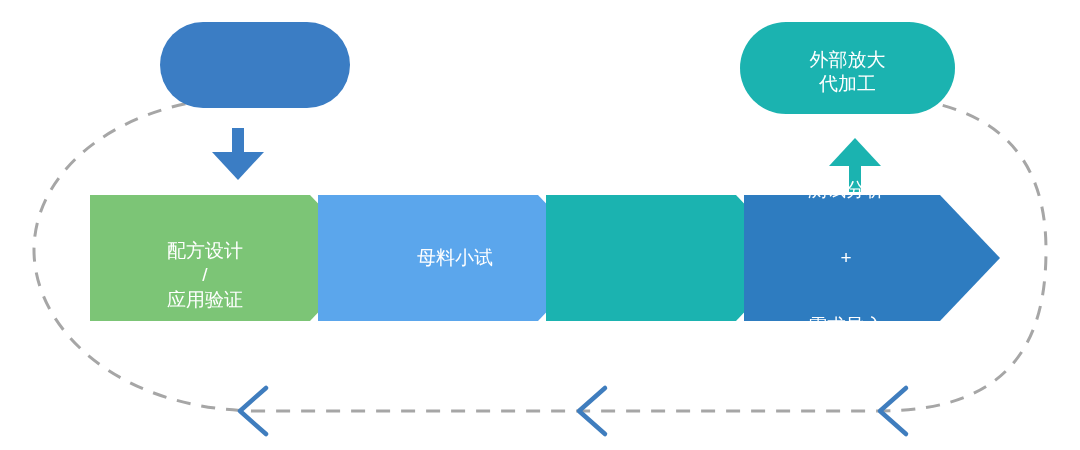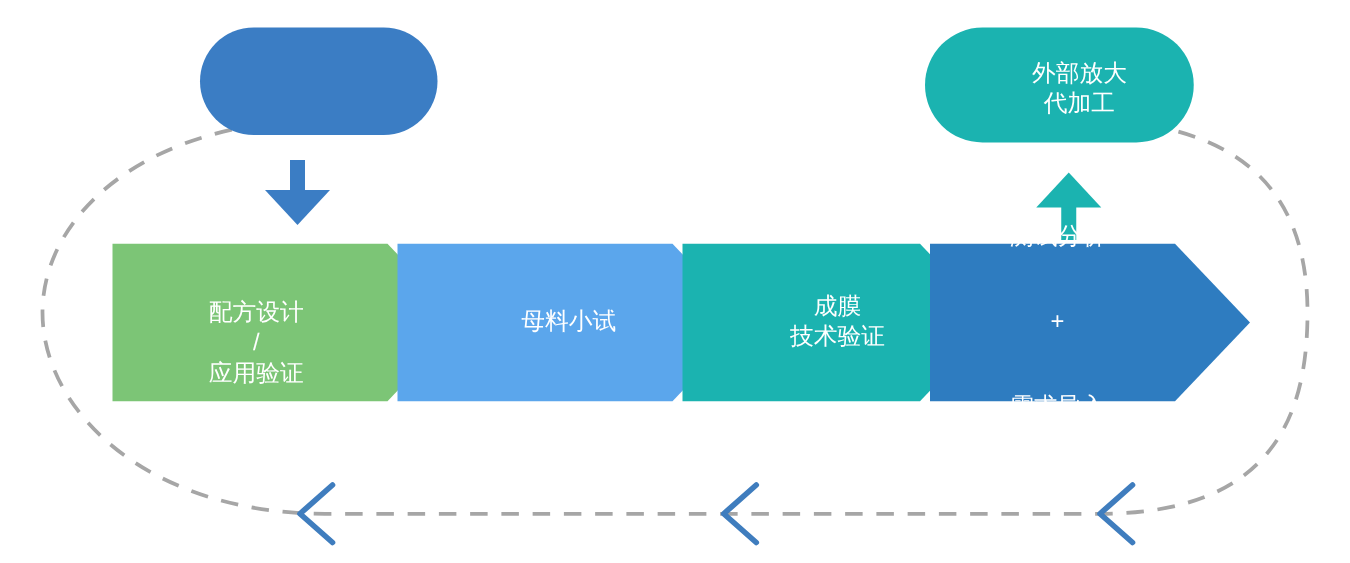--- a/index.html
+++ b/index.html
@@ -88,39 +88,35 @@
   </svg>
 
   <svg class="layer-svg" viewBox="0 0 1080 450">
     <polygon points="90,195 310,195 370,258 310,321 90,321" fill="#7CC576"></polygon>
     <polygon points="318,195 538,195 598,258 538,321 318,321" fill="#5BA6EC"></polygon>
     <polygon points="546,195 736,195 796,258 736,321 546,321" fill="#1BB3B0"></polygon>
     <polygon points="744,195 940,195 1000,258 940,321 744,321" fill="#2E7CC0"></polygon>
   </svg>
 
 
-  <div class="node-label endpoint-label" style="left:756px; top:22px; width:215px; height:100px;">
+  <div class="node-label endpoint-label" style="left:740px; top:22px; width:215px; height:100px;">
     <span class="lbl-line">外部放大</span>
     <span class="lbl-line">代加工</span>
   </div>
 
   <div class="node-label stage-label" style="left:100px; top:195px; width:210px; height:161px;text-align:center;">
     <span class="lbl-line">配方设计</span>
     <span class="lbl-line">/</span>
     <span class="lbl-line">应用验证</span>
   </div>
 
   <div class="node-label stage-label" style="left:350px; top:195px; width:210px; height:126px;text-align:right;">
     <span class="lbl-line">母料小试</span>
   </div>
 
-  <div class="node-label stage-label" style="left:570px; top:195px; width:200px; height:126px;">
-    <span class="lbl-line">成膜</span>
-    <span class="lbl-line">技术验证</span>
-  </div>
 
   <div class="node-label stage-label" style="left:746px; top:195px; width:200px; height:126px;gap:44px;">
     <span class="lbl-line">测试分析</span>
     <span class="lbl-line">+</span>
     <span class="lbl-line">需求导入</span>
   </div>
 
 </div>
 
 </body></html>

